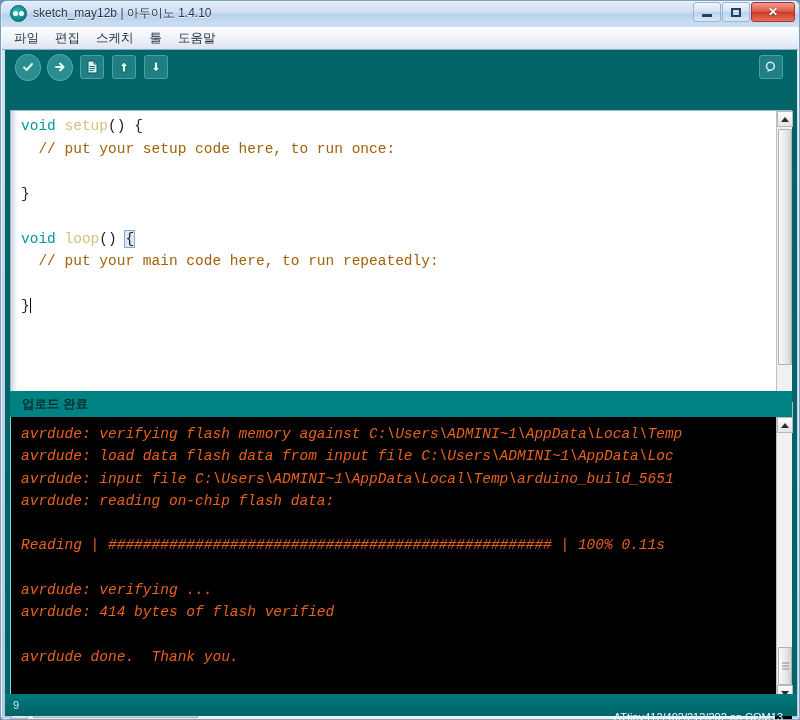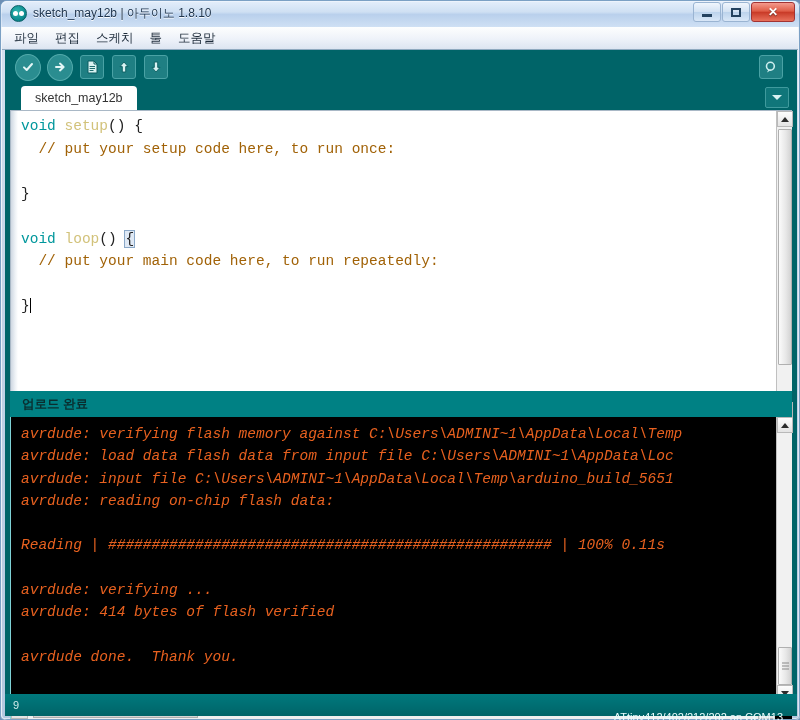--- a/index.html
+++ b/index.html
@@ -219,21 +219,21 @@
 </style>
 </head>
 <body>
 
 <div id="app">
   <div class="win-frame">
 
     <div class="titlebar">
       <div class="title-wrap">
         <span class="ard-logo"></span>
-        <span class="title-text">sketch_may12b | 아두이노 1.8.10</span>
+        <span class="title-text">sketch_may12b | 아두이노 1.4.10</span>
       </div>
       <div class="wbtns">
         <div class="wbtn">
           <span class="glyph-min"></span>
         </div>
         <div class="wbtn">
           <span class="glyph-max"></span>
         </div>
         <div class="wbtn close">✕</div>
       </div>
@@ -292,26 +292,20 @@
         <div class="tb-right">
           <span class="sq">
             <svg width="14" height="14" viewBox="0 0 14 14">
                 <circle cx="6.4" cy="6.2" r="3.9" fill="none" stroke="#cdeeee" stroke-width="1.6"></circle>
                 <path d="M4.4 9.4 L3 12.4 L6.2 10.6" fill="#cdeeee"></path>
               </svg>
           </span>
         </div>
       </div>
 
-      <div class="tabstrip">
-        <div class="tab">sketch_may12b</div>
-        <div class="tab-menu-btn">
-          <span class="caret-d"></span>
-        </div>
-      </div>
 
       <div class="editor-wrap">
         <div class="gutter"></div>
         <div class="code" id="code-area"><div><span class="kw">void</span><span> </span><span class="fn">setup</span><span>() {</span></div><div><span class="cm">  // put your setup code here, to run once:</span></div><div><span>&nbsp;</span></div><div><span>}</span></div><div><span>&nbsp;</span></div><div><span class="kw">void</span><span> </span><span class="fn">loop</span><span>() </span><span class="brace-hl">{</span></div><div><span class="cm">  // put your main code here, to run repeatedly:</span></div><div><span>&nbsp;</span></div><div><span>}</span><span class="caret"></span></div></div>
         <div class="vsb">
           <div class="vsb-arrow up">
               <span class="tri-u"></span>
             </div>
           <div class="vsb-thumb" style="top:18px;height:236px;"></div>
           <div class="vsb-arrow down">

